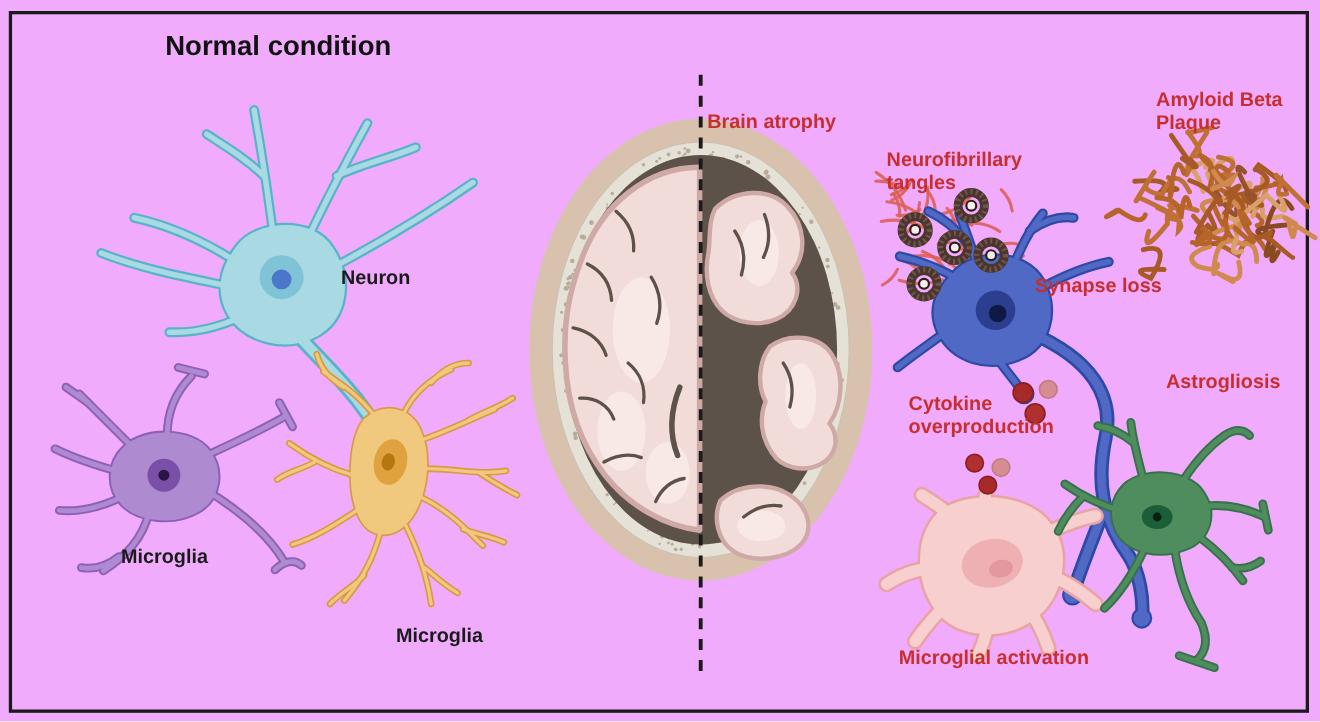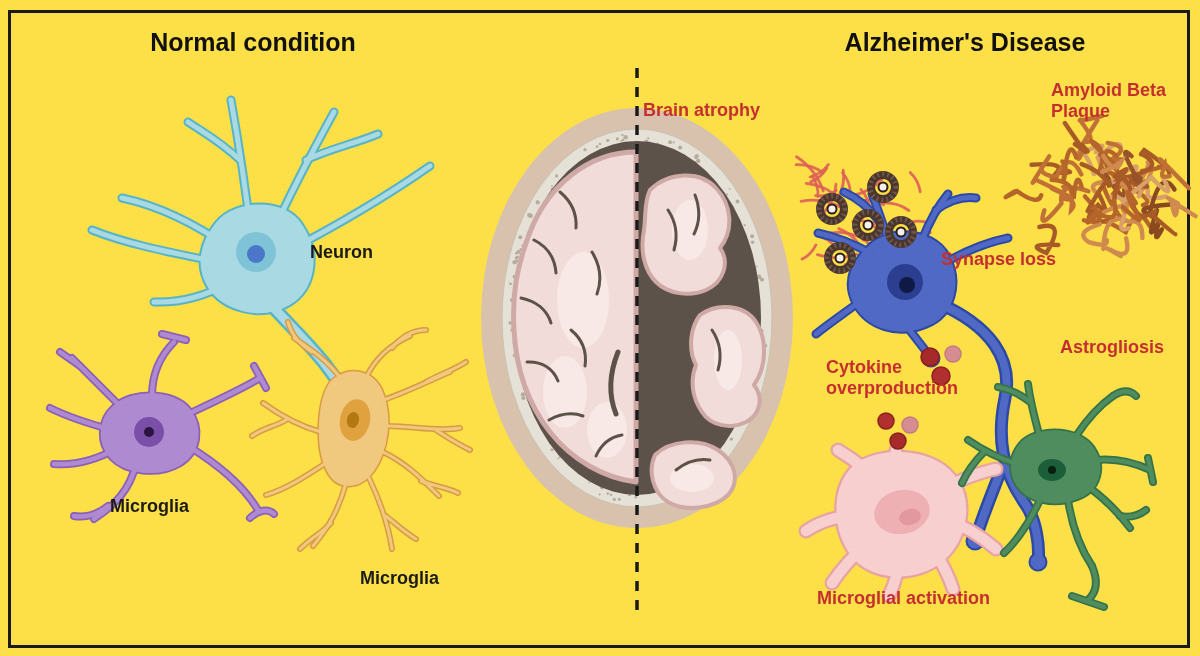--- a/index.html
+++ b/index.html
@@ -1,16 +1,16 @@
 <!DOCTYPE html>
 <html><head>
 <meta charset="utf-8">
 <style>
   html,body{margin:0;padding:0;background:#fff;}
-  #stage{position:relative;width:1200px;height:656px;background:#fde047;overflow:hidden;
+  #stage{position:relative;width:1200px;height:656px;background:#f0abfc;overflow:hidden;
          font-family:"Liberation Sans",sans-serif;}
   #frame{position:absolute;left:8px;top:10px;width:1182px;height:638px;
          border:3px solid #1a1a1a;box-sizing:border-box;}
   #art{position:absolute;left:0;top:0;}
   .lbl{position:absolute;font-weight:bold;font-size:18px;line-height:1.15;color:#1a1a1a;}
   .red{color:#c62f2f;}
   .title{position:absolute;font-weight:bold;font-size:25px;color:#111;text-align:center;}
 </style>
 </head>
 <body>
@@ -410,25 +410,25 @@
       <circle cx="930" cy="357" r="9" fill="#a72a2a" stroke="#8c1f1f" stroke-width="1.5"></circle>
       <circle cx="953" cy="354" r="8" fill="#d68d92" stroke="#c27b80" stroke-width="1.5"></circle>
       <circle cx="941" cy="376" r="9" fill="#b03030" stroke="#8c1f1f" stroke-width="1.5"></circle>
       <circle cx="886" cy="421" r="8" fill="#b03030" stroke="#8c1f1f" stroke-width="1.5"></circle>
       <circle cx="910" cy="425" r="8" fill="#d68d92" stroke="#c27b80" stroke-width="1.5"></circle>
       <circle cx="898" cy="441" r="8" fill="#a72a2a" stroke="#8c1f1f" stroke-width="1.5"></circle>
     </g>
   </svg>
 
   <div class="title" style="left:128px;top:28px;width:250px;">Normal condition</div>
-  <div class="title" style="left:828px;top:28px;width:274px;">Alzheimer's Disease</div>
 
   <div class="lbl" style="left:310px;top:242px;">Neuron</div>
   <div class="lbl" style="left:110px;top:496px;">Microglia</div>
   <div class="lbl" style="left:360px;top:548px;margin-top:20px;">Microglia</div>
 
   <div class="lbl red" style="left:643px;top:100px;">Brain atrophy</div>
+  <div class="lbl red" style="left:806px;top:135px;width:150px;">Neurofibrillary tangles</div>
   <div class="lbl red" style="left:1051px;top:80px;width:140px;">Amyloid Beta Plaque</div>
   <div class="lbl red" style="left:941px;top:249px;">Synapse loss</div>
   <div class="lbl red" style="left:1060px;top:337px;">Astrogliosis</div>
   <div class="lbl red" style="left:826px;top:357px;width:180px;">Cytokine overproduction</div>
   <div class="lbl red" style="left:817px;top:588px;">Microglial activation</div>
 </div>
 
 </body></html>

